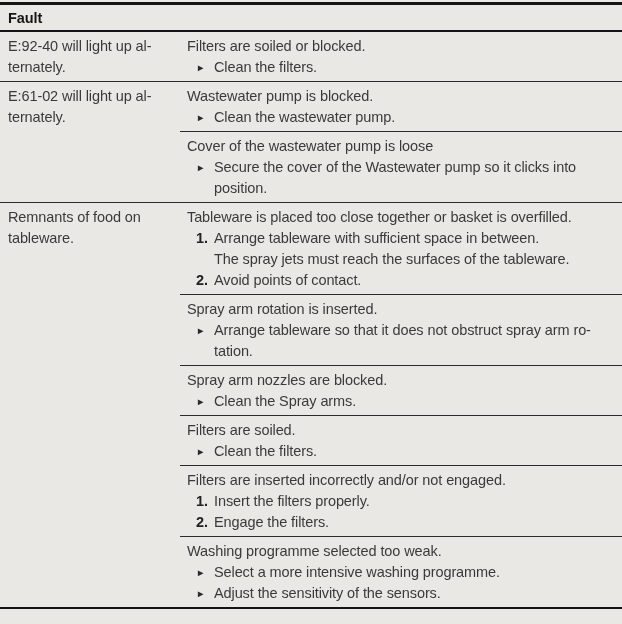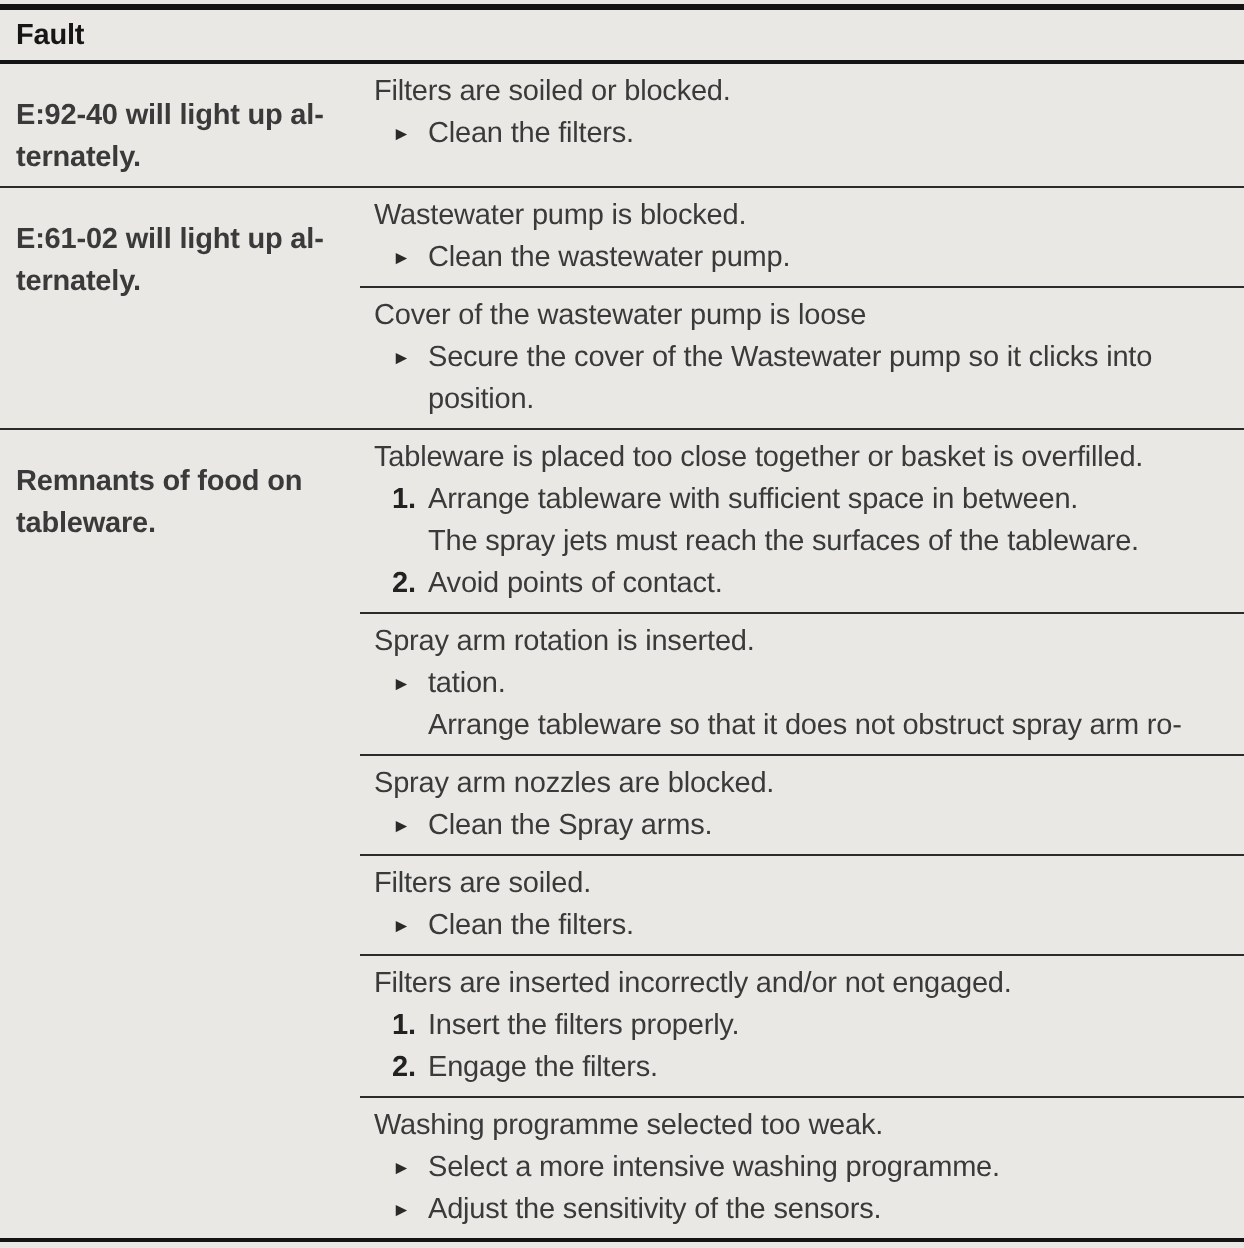--- a/index.html
+++ b/index.html
@@ -43,22 +43,21 @@
   .thead .col2 { padding: 3px 0 1px 7px; }
   .row {
     display: flex;
     border-bottom: 1px solid #2b2b2b;
   }
   .row:last-child {
     border-bottom: 2px solid #141414;
     justify-content: center;
   }
   .fault-cell {
-    padding: 16px 4px 3px 8px;
-    font-weight: bold;
+    padding: 4px 4px 3px 8px;
   }
   .block {
     padding: 4px 4px 3px 7px;
   }
   .block + .block {
     border-top: 1px solid #2b2b2b;
   }
   .line {
     white-space: nowrap;
   }
@@ -156,22 +155,22 @@
               <div class="steptext">
                 <div class="line">Avoid points of contact.</div>
               </div>
             </div>
           </div>
           <div class="block">
             <div class="line">Spray arm rotation is inserted.</div>
             <div class="step">
               <div class="marker bullet">►</div>
               <div class="steptext">
+                <div class="line">Arrange tableware so that it does not obstruct spray arm ro-</div>
                 <div class="line">tation.</div>
-                <div class="line">Arrange tableware so that it does not obstruct spray arm ro-</div>
               </div>
             </div>
           </div>
           <div class="block">
             <div class="line">Spray arm nozzles are blocked.</div>
             <div class="step">
               <div class="marker bullet">►</div>
               <div class="steptext">
                 <div class="line">Clean the Spray arms.</div>
               </div>

